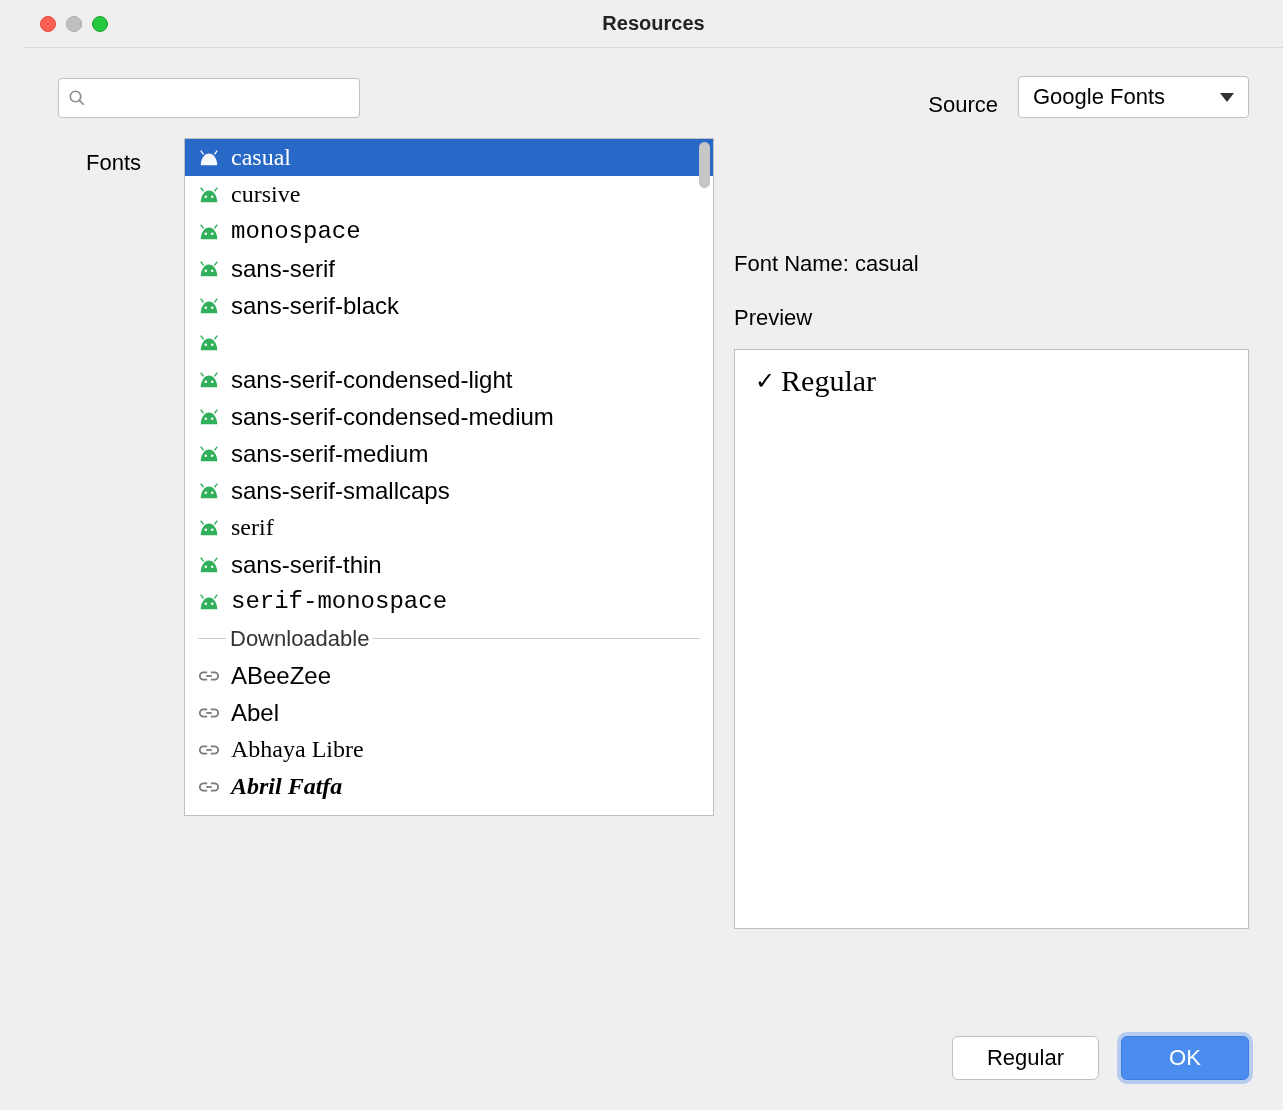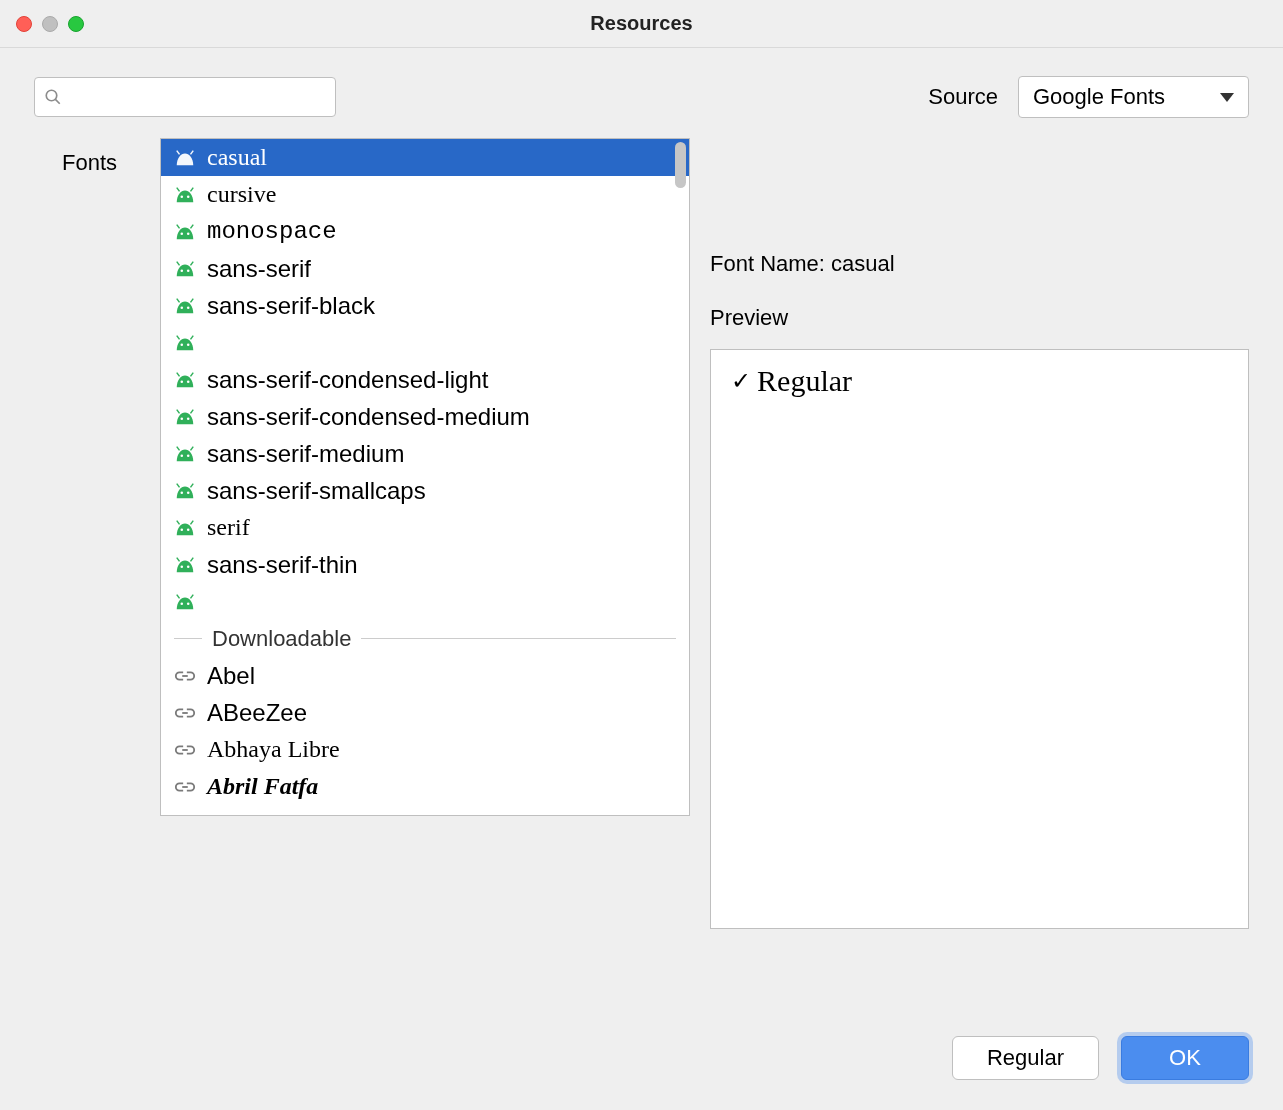--- a/index.html
+++ b/index.html
@@ -11,20 +11,21 @@
     color: #000;
     height: 100%;
   }
   .window {
     width: 1283px;
     height: 1110px;
     background: #efefef;
     display: flex;
     flex-direction: column;
     position: relative;
+    padding-left: 24px;
   }
   .titlebar {
     height: 48px;
     display: flex;
     align-items: center;
     padding: 0 16px;
     border-bottom: 1px solid #d9d9d9;
     background: #efefef;
     position: relative;
   }
@@ -44,21 +45,21 @@
   .tl.green { background: #28c840; border: 1px solid #19a32f; }
   .title {
     flex: 1;
     text-align: center;
     font-size: 20px;
     font-weight: 600;
     color: #222;
   }
   .toprow {
     display: flex;
-    align-items: center;
+    align-items: flex-end;
     padding: 28px 34px 14px 34px;
     gap: 16px;
   }
   .search-wrap {
     position: relative;
     width: 302px;
   }
   .search-input {
     width: 100%;
     height: 40px;
@@ -164,21 +165,21 @@
     flex-shrink: 0;
     color: #7a7a7a;
   }
   .sep-row {
     display: flex;
     align-items: center;
     height: 37px;
     padding: 0 13px;
     font-size: 22px;
     color: #333;
-    gap: 10px;
+    gap: 4px;
   }
   .sep-line {
     height: 1px;
     background: #ccc;
   }
   .sep-line.left { width: 28px; }
   .sep-line.right { flex: 1; }
   .casual-font { font-family: "Comic Sans MS", cursive; }
   .cursive-font { font-family: cursive; font-style: normal; }
   .mono-font { font-family: "Courier New", monospace; }
@@ -406,41 +407,42 @@
             <span class="">sans-serif-thin</span>
           </div>
           <div class="font-item">
             <svg class="android-icon" viewBox="0 0 24 16">
               <path fill="#30b05a" d="M3 16 C3 8 7.5 3 12 3 C16.5 3 21 8 21 16 Z"></path>
               <line x1="6" y1="4" x2="3" y2="0" stroke="#30b05a" stroke-width="1.6"></line>
               <line x1="18" y1="4" x2="21" y2="0" stroke="#30b05a" stroke-width="1.6"></line>
               <circle cx="8.5" cy="10" r="1.4" fill="#fff"></circle>
               <circle cx="15.5" cy="10" r="1.4" fill="#fff"></circle>
             </svg>
+            <span class="mono-font">serif-monospace</span>
           </div>
           <div class="sep-row">
             <div class="sep-line left"></div>
             <span>Downloadable</span>
             <div class="sep-line right"></div>
           </div>
           <div class="font-item">
             <svg class="link-icon" viewBox="0 0 24 16" fill="none" stroke="currentColor" stroke-width="2">
               <path d="M9 8 H15"></path>
               <path d="M10 4 H6 a4 4 0 0 0 0 8 h4"></path>
               <path d="M14 4 H18 a4 4 0 0 1 0 8 h-4"></path>
             </svg>
-            <span class="abel-font">Abel</span>
+            <span class="abeezee-font">ABeeZee</span>
           </div>
           <div class="font-item">
             <svg class="link-icon" viewBox="0 0 24 16" fill="none" stroke="currentColor" stroke-width="2">
               <path d="M9 8 H15"></path>
               <path d="M10 4 H6 a4 4 0 0 0 0 8 h4"></path>
               <path d="M14 4 H18 a4 4 0 0 1 0 8 h-4"></path>
             </svg>
-            <span class="abeezee-font">ABeeZee</span>
+            <span class="abel-font">Abel</span>
           </div>
           <div class="font-item">
             <svg class="link-icon" viewBox="0 0 24 16" fill="none" stroke="currentColor" stroke-width="2">
               <path d="M9 8 H15"></path>
               <path d="M10 4 H6 a4 4 0 0 0 0 8 h4"></path>
               <path d="M14 4 H18 a4 4 0 0 1 0 8 h-4"></path>
             </svg>
             <span class="abhaya-font">Abhaya Libre</span>
           </div>
           <div class="font-item">

